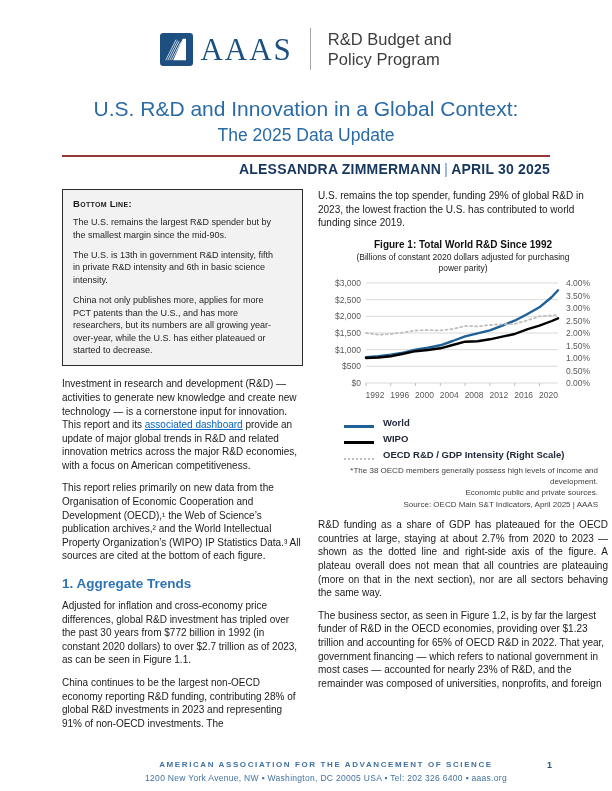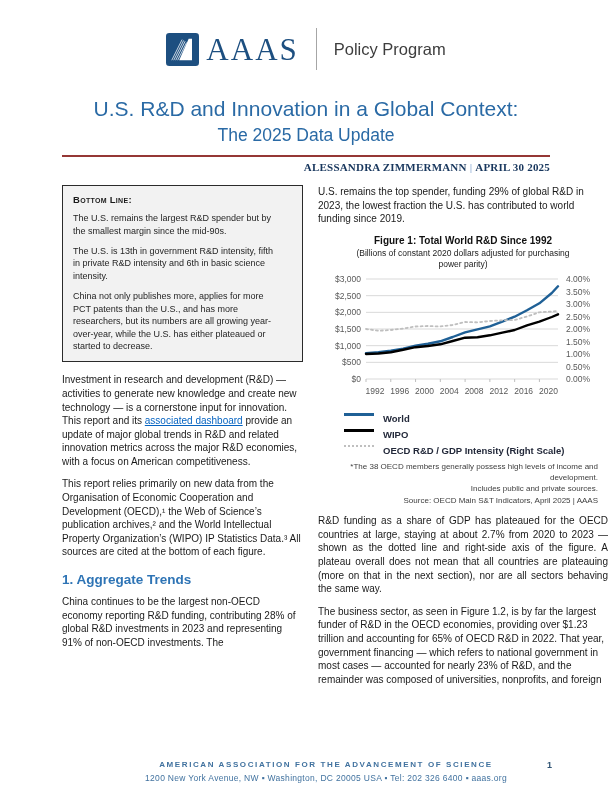--- a/index.html
+++ b/index.html
@@ -11,21 +11,21 @@
   .masthead{display:flex;justify-content:center;align-items:center;gap:11px;padding-top:14px;}
   .logo-wrap{display:flex;align-items:center;gap:7px;}
   .logo-text{font-family:"Liberation Serif",serif;font-size:31px;letter-spacing:2px;color:var(--logo-blue);line-height:1;}
   .masthead-divider{width:1px;height:42px;background:#a6a6a6;margin:0 6px;}
   .program-name{font-size:16.5px;line-height:1.22;color:#3d3d3d;}
   
   .title-block{margin:26px 62px 0 62px;text-align:center;}
   .title-line1{font-size:21px;color:var(--title-blue);line-height:1.25;}
   .title-line2{font-size:17.5px;color:var(--title-blue);margin-top:3px;}
   .title-rule{border:none;border-top:2px solid var(--rule-red);margin:9px 0 0 0;}
-  .byline{margin:4px 62px 0 62px;text-align:right;font-size:11px;font-weight:bold;color:#17365d;letter-spacing:.2px;font-family:Liberation Serif, serif;}
+  .byline{margin:4px 62px 0 62px;text-align:right;font-size:14px;font-weight:bold;color:#17365d;letter-spacing:.2px;}
   .byline .sep{color:#95b3d7;padding:0 3px;}
   
   .columns{display:flex;margin:12px 8px 0 62px;gap:15px;}
   .col-left{width:241px;flex:0 0 aupx;}
   .col-left{flex:0 0 241px;}
   .col-right{flex:0 0 286px;}
   p.body{font-size:10px;line-height:13.6px;margin:0 0 9px 0;color:#1a1a1a;}
   .justify{text-align:justify;}
   a.link{color:var(--link-blue);text-decoration:underline;cursor:pointer;}
   
@@ -34,21 +34,21 @@
   .bl-box p{font-size:9px;line-height:12.4px;margin:0 0 8px 0;color:#1f1f1f;}
   .bl-box p:last-child{margin-bottom:0;}
   .section-heading{font-size:13.5px;font-weight:bold;color:var(--heading-blue);margin:13px 0 8px 0;}
   
   .figure{margin:3px 0 6px 0;}
   .fig-title{font-size:10px;font-weight:bold;text-align:center;color:#111;}
   .fig-subtitle{font-size:8.5px;text-align:center;color:#222;max-width:225px;margin:2px auto 0 auto;line-height:1.25;}
   .chart-wrap{margin-top:4px;}
   .axlab{font-size:8.5px;fill:#595959;font-family:"Liberation Sans",sans-serif;}
   .legend{margin:2px 0 0 26px;}
-  .legend-row{display:flex;align-items:flex-start;margin-bottom:5px;}
+  .legend-row{display:flex;align-items:flex-end;margin-bottom:5px;}
   .legend-sample{display:inline-block;width:30px;height:0;margin-right:9px;}
   .legend-label{font-size:9.5px;font-weight:bold;color:#23293a;}
   .fig-notes{margin:6px 10px 8px 0;text-align:right;font-size:8px;line-height:10.5px;color:#3d3d3d;}
   .fig-notes div{margin-bottom:1px;}
   
   .footer{position:absolute;left:0;right:0;bottom:16px;text-align:center;padding-left:40px;}
   .footer-org{font-size:8px;font-weight:bold;letter-spacing:1.6px;color:var(--footer-blue);}
   .footer-address{font-size:8.5px;color:var(--footer-blue);margin-top:4px;letter-spacing:.3px;}
   .page-number{position:absolute;right:60px;top:0;font-size:9px;color:#2f5373;font-weight:bold;}
 </style>
@@ -64,20 +64,21 @@
         <polygon points="16,33 27.5,7 31.5,7 31.5,33" fill="#ffffff"></polygon>
         <line x1="7" y1="33" x2="19.5" y2="8" stroke="#ffffff" stroke-width="0.9"></line>
         <line x1="9.4" y1="33" x2="21.4" y2="9" stroke="#ffffff" stroke-width="0.9"></line>
         <line x1="11.8" y1="33" x2="23.2" y2="10" stroke="#ffffff" stroke-width="0.9"></line>
         <line x1="14.2" y1="33" x2="25" y2="11.5" stroke="#ffffff" stroke-width="0.9"></line>
       </svg>
       <span class="logo-text">AAAS</span>
     </div>
     <div class="masthead-divider"></div>
     <div class="program-name">
+      <div>R&amp;D Budget and</div>
       <div>Policy Program</div>
     </div>
   </div>
 
   <div class="title-block">
     <div class="title-line1">U.S. R&amp;D and Innovation in a Global Context:</div>
     <div class="title-line2">The 2025 Data Update</div>
     <hr class="title-rule">
   </div>
   <div class="byline">
@@ -93,20 +94,21 @@
         <p>The U.S. is 13th in government R&amp;D intensity, fifth in private R&amp;D intensity and 6th in basic science intensity.</p>
         <p>China not only publishes more, applies for more PCT patents than the U.S., and has more researchers, but its numbers are all growing year-over-year, while the U.S. has either plateaued or started to decrease.</p>
       </div>
 
       <p class="body"><span>Investment in research and development (R&amp;D) — activities to generate new knowledge and create new technology — is a cornerstone input for innovation. This report and its </span><a class="link" href="#">associated dashboard</a><span> provide an update of major global trends in R&amp;D and related innovation metrics across the major R&amp;D economies, with a focus on American competitiveness.</span></p>
 
       <p class="body">This report relies primarily on new data from the Organisation of Economic Cooperation and Development (OECD),¹ the Web of Science’s publication archives,² and the World Intellectual Property Organization’s (WIPO) IP Statistics Data.³ All sources are cited at the bottom of each figure.</p>
 
       <div class="section-heading">1. Aggregate Trends</div>
 
+      <p class="body">Adjusted for inflation and cross-economy price differences, global R&amp;D investment has tripled over the past 30 years from $772 billion in 1992 (in constant 2020 dollars) to over $2.7 trillion as of 2023, as can be seen in Figure 1.1.</p>
       <p class="body">China continues to be the largest non-OECD economy reporting R&amp;D funding, contributing 28% of global R&amp;D investments in 2023 and representing 91% of non-OECD investments. The</p>
     </div>
 
     <div class="col-right">
       <p class="body">U.S. remains the top spender, funding 29% of global R&amp;D in 2023, the lowest fraction the U.S. has contributed to world funding since 2019.</p>
 
       <div class="figure">
         <div class="fig-title">Figure 1: Total World R&amp;D Since 1992</div>
         <div class="fig-subtitle">(Billions of constant 2020 dollars adjusted for purchasing power parity)</div>
         <div class="chart-wrap">
@@ -164,21 +166,21 @@
             <span class="legend-sample" style="border-top: 3px solid rgb(0, 0, 0);"></span>
             <span class="legend-label">WIPO</span>
           </div>
           <div class="legend-row">
             <span class="legend-sample" style="border-top: 2px dotted rgb(191, 191, 191);"></span>
             <span class="legend-label">OECD R&amp;D / GDP Intensity (Right Scale)</span>
           </div>
         </div>
         <div class="fig-notes">
           <div>*The 38 OECD members generally possess high levels of income and development.</div>
-          <div>Includes public and private sources.</div>
+          <div>Economic public and private sources.</div>
           <div>Source: OECD Main S&amp;T Indicators, April 2025 | AAAS</div>
         </div>
       </div>
 
       <p class="body justify">R&amp;D funding as a share of GDP has plateaued for the OECD countries at large, staying at about 2.7% from 2020 to 2023 — shown as the dotted line and right-side axis of the figure. A plateau overall does not mean that all countries are plateauing (more on that in the next section), nor are all sectors behaving the same way.</p>
       <p class="body">The business sector, as seen in Figure 1.2, is by far the largest funder of R&amp;D in the OECD economies, providing over $1.23 trillion and accounting for 65% of OECD R&amp;D in 2022. That year, government financing — which refers to national government in most cases — accounted for nearly 23% of R&amp;D, and the remainder was composed of universities, nonprofits, and foreign</p>
     </div>
   </div>
 
   <div class="footer">

